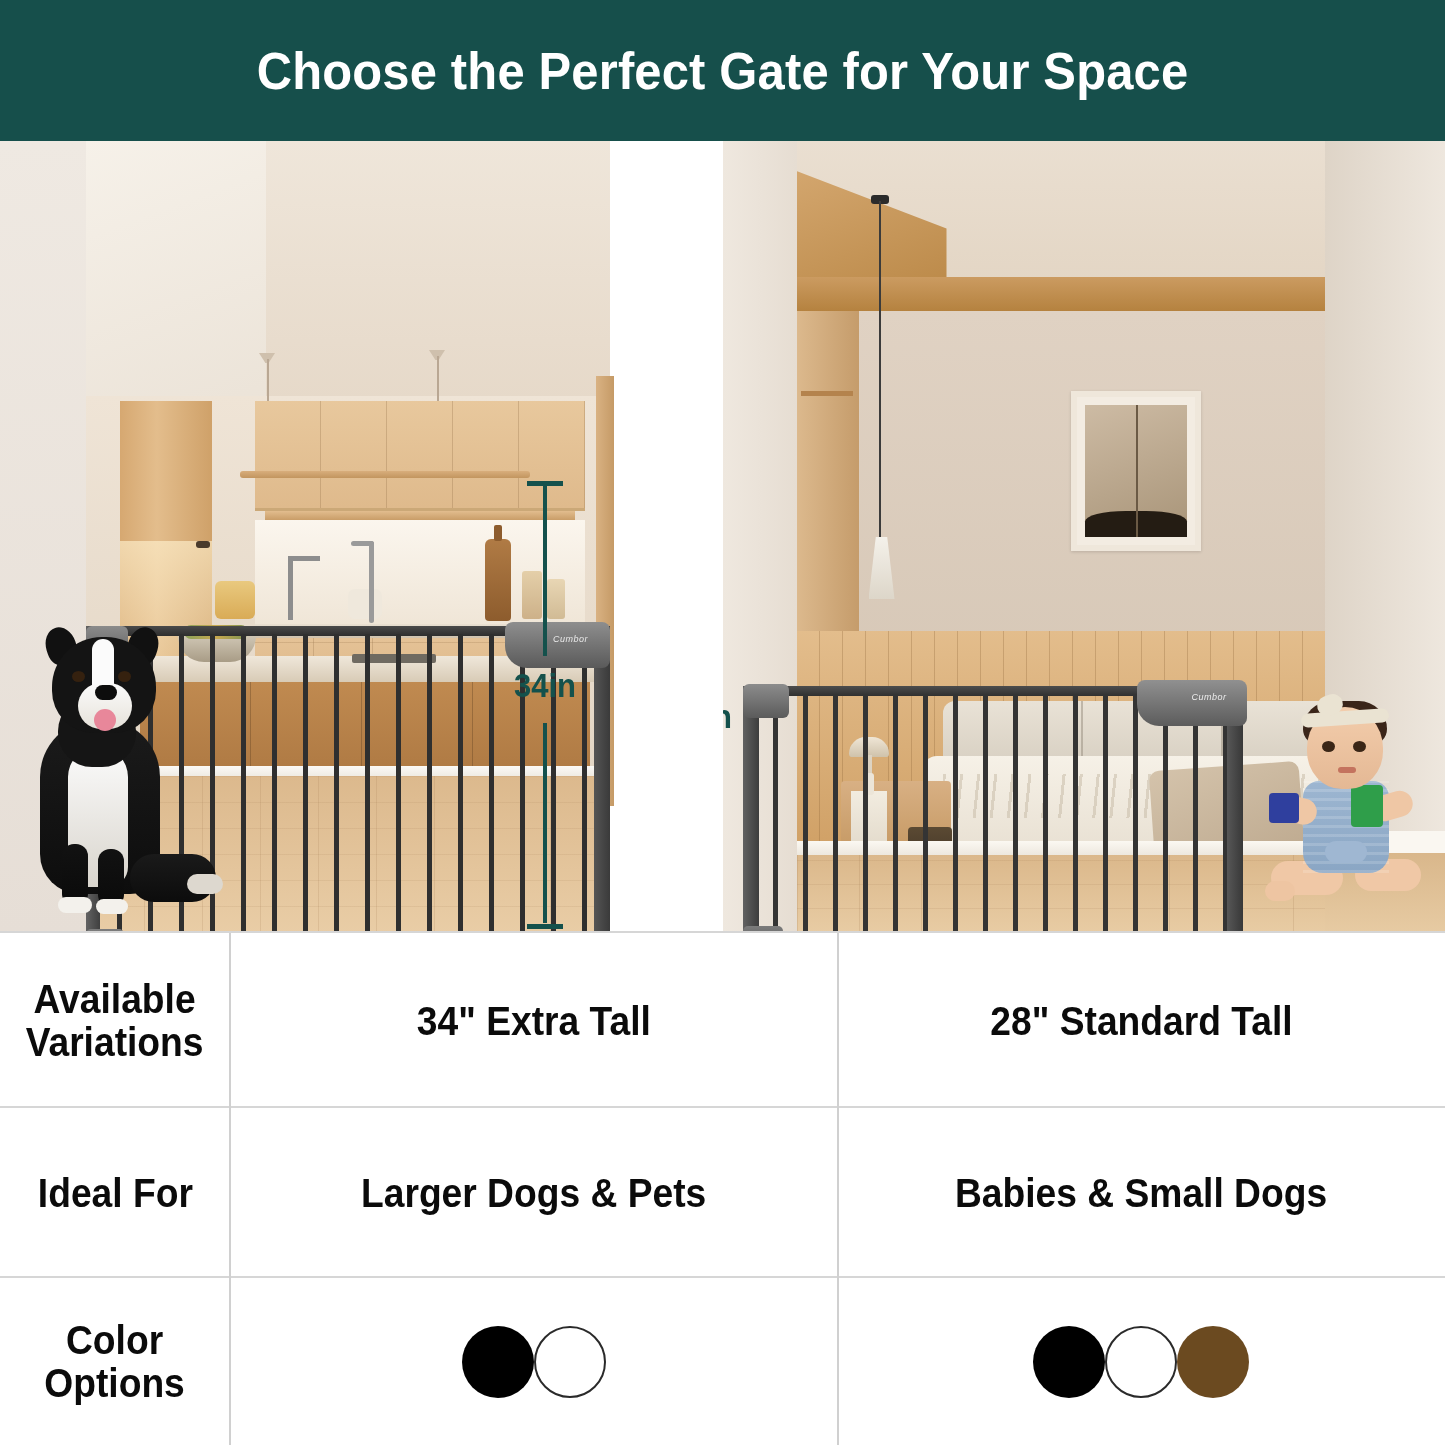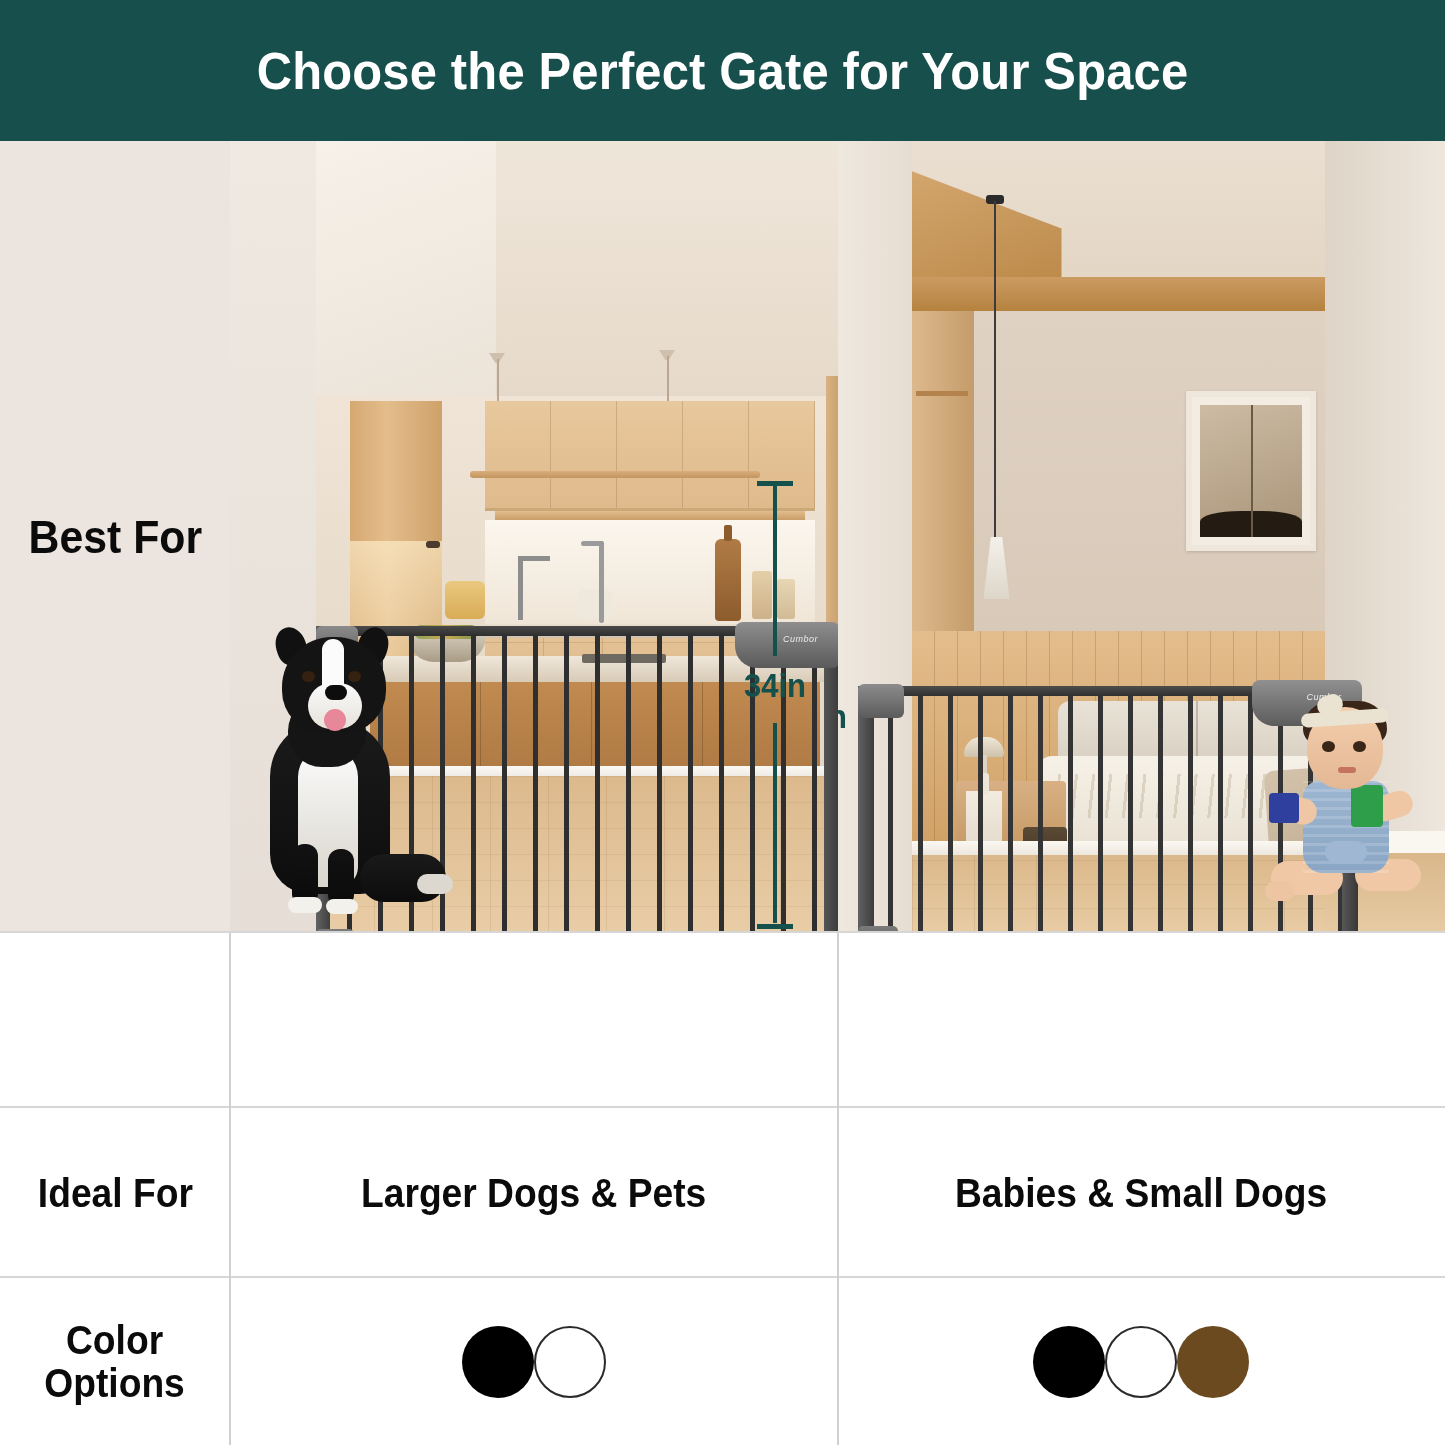--- a/index.html
+++ b/index.html
@@ -340,25 +340,20 @@
 <div class="page">
 
   <div class="header">
     <div class="header-title">Choose the Perfect Gate for Your Space</div>
   </div>
 
   <div class="grid">
 
     <div class="row row-hero">
 
-      <div class="cell-label hero-label">
-        <div class="lbl">
-          <span>Best For</span>
-        </div>
-      </div>
 
       <div class="cell-col">
         <div class="scene">
           <div class="k-wallL"></div>
           <div class="k-ceiling"></div>
           <div class="k-softwall"></div>
           <div class="k-backwall"></div>
           <div class="k-door"></div>
           <div class="k-doorSun"></div>
           <div class="k-doorknob"></div>
@@ -524,20 +519,34 @@
 
           <div class="meas28">
 
             <div class="meas-txt" style="top:162px;">28in</div>
 
           </div>
         </div>
       </div>
     </div>
 
+    <div class="row row-1">
+      <div class="cell-label">
+        <div class="lbl">
+          <span>Available</span><br>
+          <span>Variations</span>
+        </div>
+      </div>
+      <div class="cell-col">
+        <div class="val">34" Extra Tall</div>
+      </div>
+      <div class="cell-col">
+        <div class="val">28" Standard Tall</div>
+      </div>
+    </div>
 
     <div class="row row-3">
       <div class="cell-label">
         <div class="lbl">
           <span>Color</span><br>
           <span>Options</span>
         </div>
       </div>
       <div class="cell-col">
         <div class="swatches">

